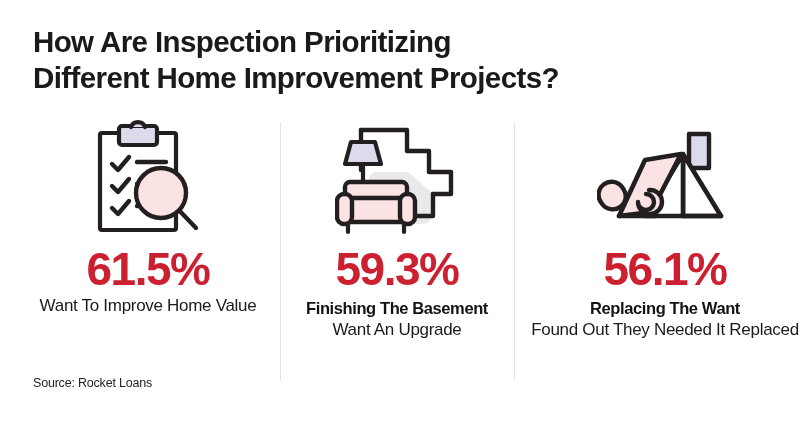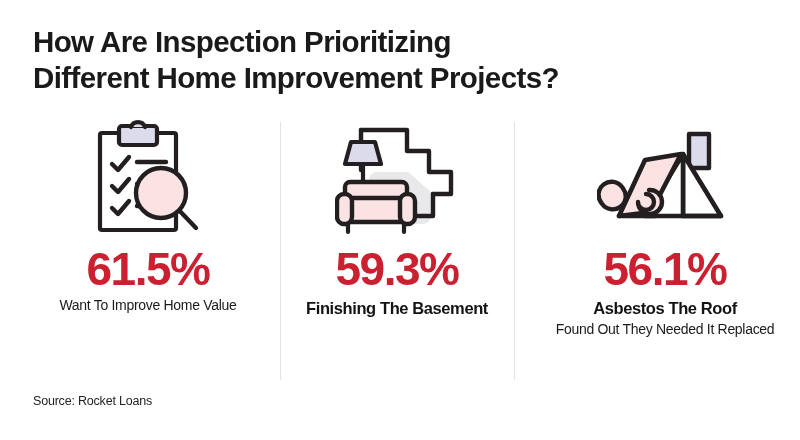--- a/index.html
+++ b/index.html
@@ -96,33 +96,33 @@
     font-size: 16.5px;
     line-height: 20px;
     letter-spacing: -0.4px;
     color: #131313;
     margin-top: 4px;
     white-space: nowrap;
   }
   .label-sub {
     font-family: "Liberation Sans", sans-serif;
     font-weight: normal;
-    font-size: 14px;
+    font-size: 17px;
     line-height: 19px;
     letter-spacing: -0.3px;
     color: #1b1b1b;
     margin-top: 2px;
     white-space: nowrap;
   }
 
   
   .source {
     position: absolute;
     left: 33px;
-    top: 394px;
+    top: 376px;
     font-family: "Liberation Sans", sans-serif;
     font-size: 12.5px;
     letter-spacing: -0.2px;
     color: #232323;
   }
 </style>
 </head>
 <body>
 
 <div class="infographic">
@@ -186,20 +186,21 @@
 
           <rect x="2" y="74" width="15" height="30" rx="7" fill="#fbe3e4" stroke="#231f20" stroke-width="4.4"></rect>
           <rect x="65" y="74" width="15" height="30" rx="7" fill="#fbe3e4" stroke="#231f20" stroke-width="4.4"></rect>
 
           <line x1="13" y1="104" x2="13" y2="112" stroke="#231f20" stroke-width="4.2" stroke-linecap="round"></line>
           <line x1="69" y1="104" x2="69" y2="112" stroke="#231f20" stroke-width="4.2" stroke-linecap="round"></line>
         </svg>
       </div>
       <div class="pct">59.3%</div>
       <div class="label-main">Finishing The Basement</div>
+      <div class="label-sub">Want An Upgrade</div>
     </div>
 
     <div class="col col-2">
       <div class="icon-wrap">
         <svg width="136" height="118" viewBox="0 0 136 118">
 
           <path d="M28 96 l36 -52 l16 12 l-28 40 z" fill="#e9e9eb"></path>
 
           <rect x="92" y="14" width="20" height="34" fill="#dcdbec" stroke="#231f20" stroke-width="4.4" stroke-linejoin="round"></rect>
 
@@ -211,21 +212,21 @@
 
           <path d="M14 58 a13 13 0 0 1 13 13 l0 2 a13 13 0 0 1 -26 0 l0 -2 a13 13 0 0 1 13 -13 z" transform="rotate(-36 20 72)" fill="#fbe3e4" stroke="#231f20" stroke-width="4.4"></path>
 
           <path d="M52 70 a12 12 0 1 1 -11 12 a8 8 0 1 0 8 -8" fill="#fbe3e4" stroke="#231f20" stroke-width="4.4" stroke-linejoin="round" stroke-linecap="round"></path>
 
           <line x1="22" y1="96" x2="58" y2="96" stroke="#231f20" stroke-width="4.6" stroke-linecap="round"></line>
           <line x1="86" y1="96" x2="124" y2="96" stroke="#231f20" stroke-width="4.6" stroke-linecap="round"></line>
         </svg>
       </div>
       <div class="pct">56.1%</div>
-      <div class="label-main">Asbestos The Roof</div>
+      <div class="label-main">Replacing The Want</div>
       <div class="label-sub">Found Out They Needed It Replaced</div>
     </div>
 
   </div>
 
   <div class="source">Source: Rocket Loans</div>
 
 </div>
 
 </body></html>

